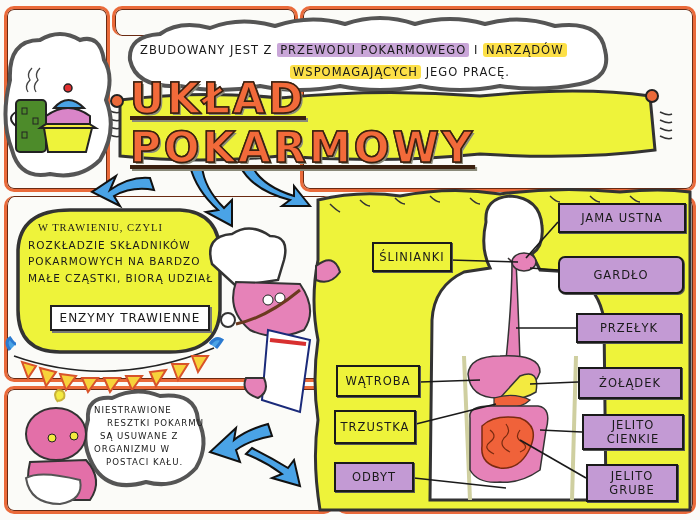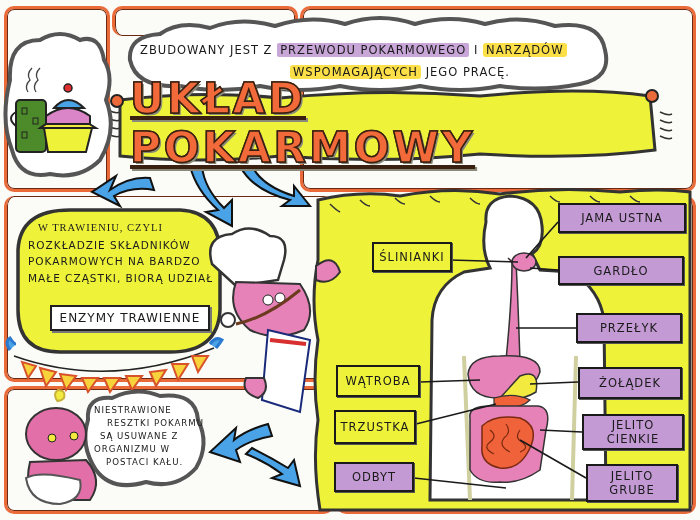--- a/index.html
+++ b/index.html
@@ -171,21 +171,21 @@
 
   <div class="waste hand">
     <div class="line">NIESTRAWIONE</div>
     <div class="line" style="padding-left:6px;text-align:right;">RESZTKI POKARMU</div>
     <div class="line" style="padding-left:6px;">SĄ USUWANE Z</div>
     <div class="line">ORGANIZMU W</div>
     <div class="line" style="padding-left:12px;">POSTACI KAŁU.</div>
   </div>
 
   <div class="label purple hand" style="left:558px;top:203px;width:128px;height:30px;">JAMA USTNA</div>
-  <div class="label purple hand" style="left:558px;top:256px;width:126px;height:29px;">GARDŁO</div>
+  <div class="label purple hand" style="left:558px;top:256px;width:126px;height:38px;border-radius:7px;">GARDŁO</div>
   <div class="label purple hand" style="left:576px;top:313px;width:106px;height:30px;">PRZEŁYK</div>
   <div class="label purple hand" style="left:578px;top:367px;width:104px;height:32px;">ŻOŁĄDEK</div>
   <div class="label purple hand" style="left:582px;top:414px;width:102px;height:36px;padding:0 8px;">JELITO CIENKIE</div>
   <div class="label purple hand" style="left:586px;top:464px;width:92px;height:38px;padding:0 20px;">JELITO GRUBE</div>
   <div class="label purple hand" style="left:334px;top:462px;width:80px;height:30px;">ODBYT</div>
 
   <div class="label yellow hand" style="left:372px;top:242px;width:80px;height:30px;">ŚLINIANKI</div>
   <div class="label yellow hand" style="left:336px;top:365px;width:84px;height:32px;">WĄTROBA</div>
   <div class="label yellow hand" style="left:334px;top:410px;width:82px;height:34px;">TRZUSTKA</div>
 

